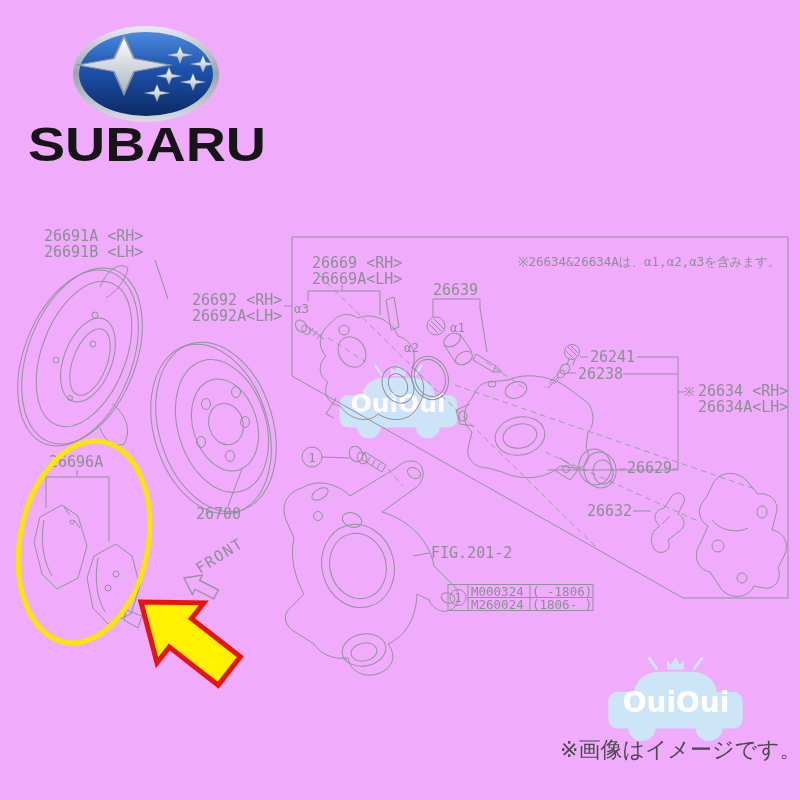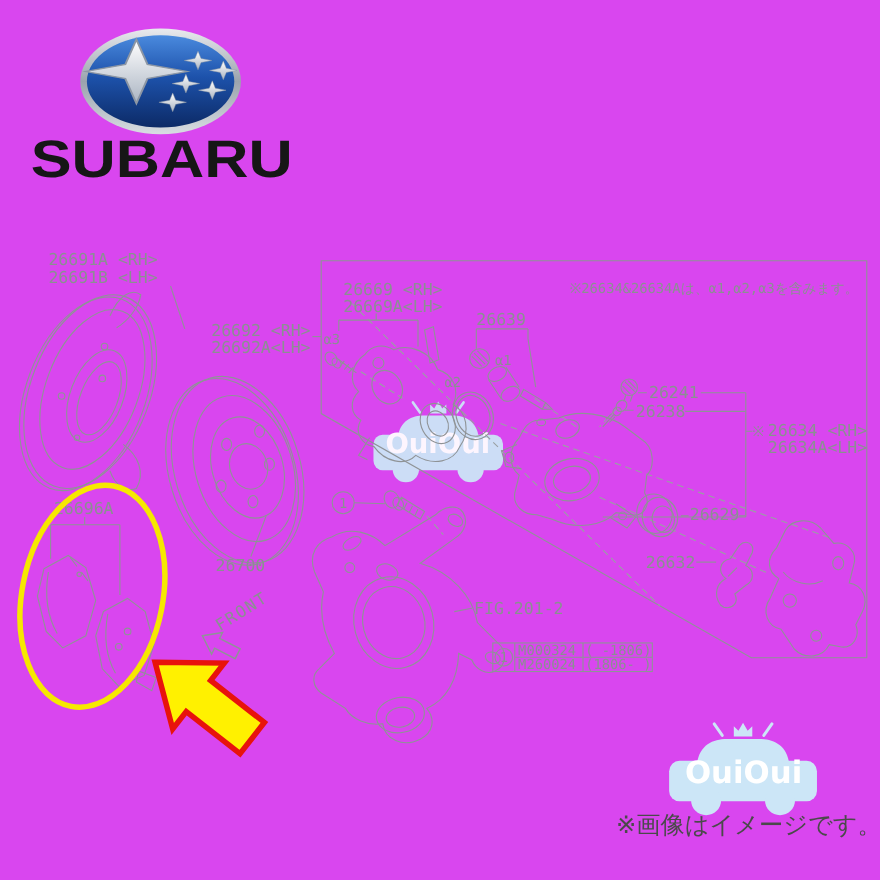--- a/index.html
+++ b/index.html
@@ -1,16 +1,16 @@
 <!DOCTYPE html>
 <html><head>
 <meta charset="utf-8">
 <style>
   html,body{margin:0;padding:0;background:#fff;}
-  .stage{position:relative;width:800px;height:800px;background:#d946ef;overflow:hidden;
+  .stage{position:relative;width:800px;height:800px;background:#f0abfc;overflow:hidden;
          font-family:"DejaVu Sans",sans-serif;}
   svg text{user-select:none;}
   .ln{stroke:#8f9396;fill:none;stroke-width:1;}
   .ln2{stroke:#8f9396;fill:none;stroke-width:1.3;}
   .dash{stroke:#9aa0a3;fill:none;stroke-width:1;stroke-dasharray:6 4;}
   .lbl{font-family:"DejaVu Sans Mono","Liberation Mono",monospace;font-size:15px;fill:#8b8f92;}
   .lbl-s{font-family:"DejaVu Sans Mono","Liberation Mono",monospace;font-size:12.5px;fill:#8b8f92;}
   .lbl-n{font-family:"DejaVu Sans Mono","Liberation Mono",monospace;font-size:12.5px;fill:#8b8f92;}
   .wm-txt{font-family:"DejaVu Sans","Liberation Sans",sans-serif;font-weight:bold;fill:#ffffff;}
   .wm-fill{fill:#cce6f7;}

